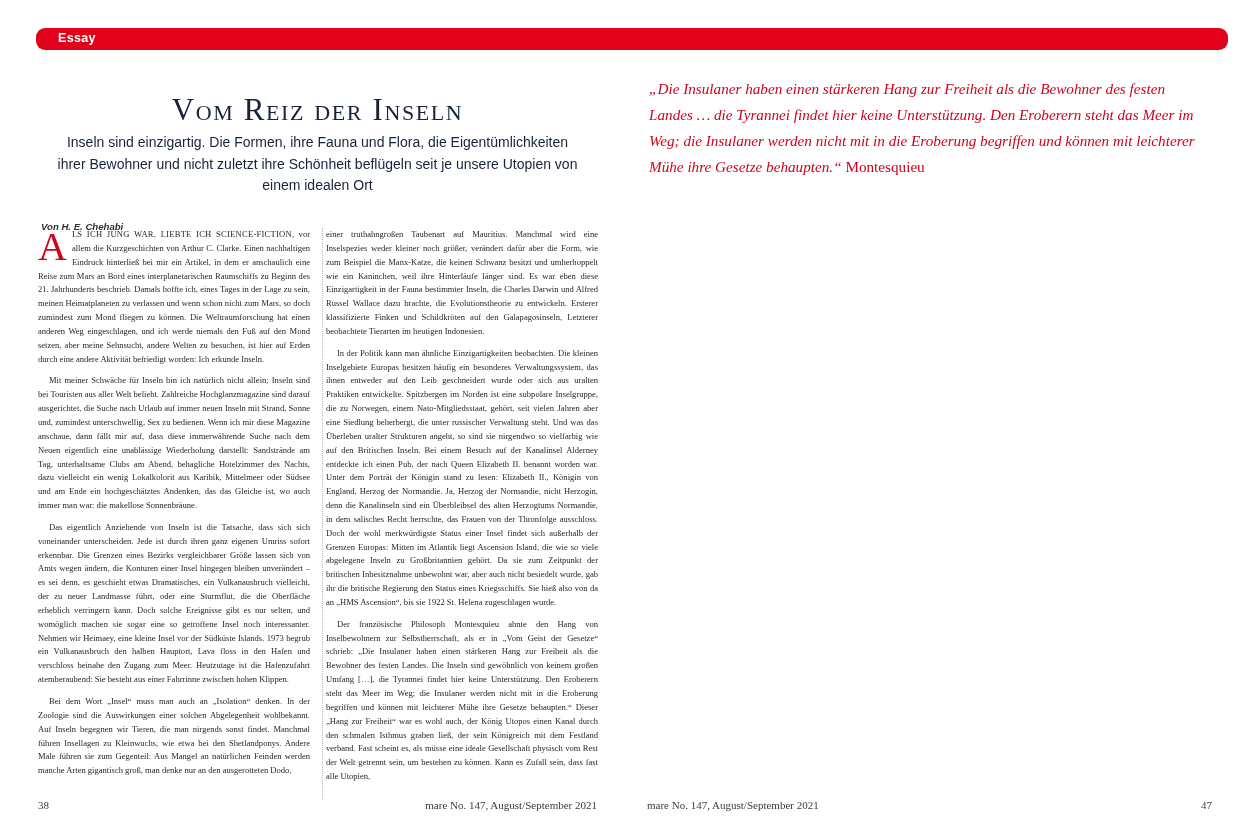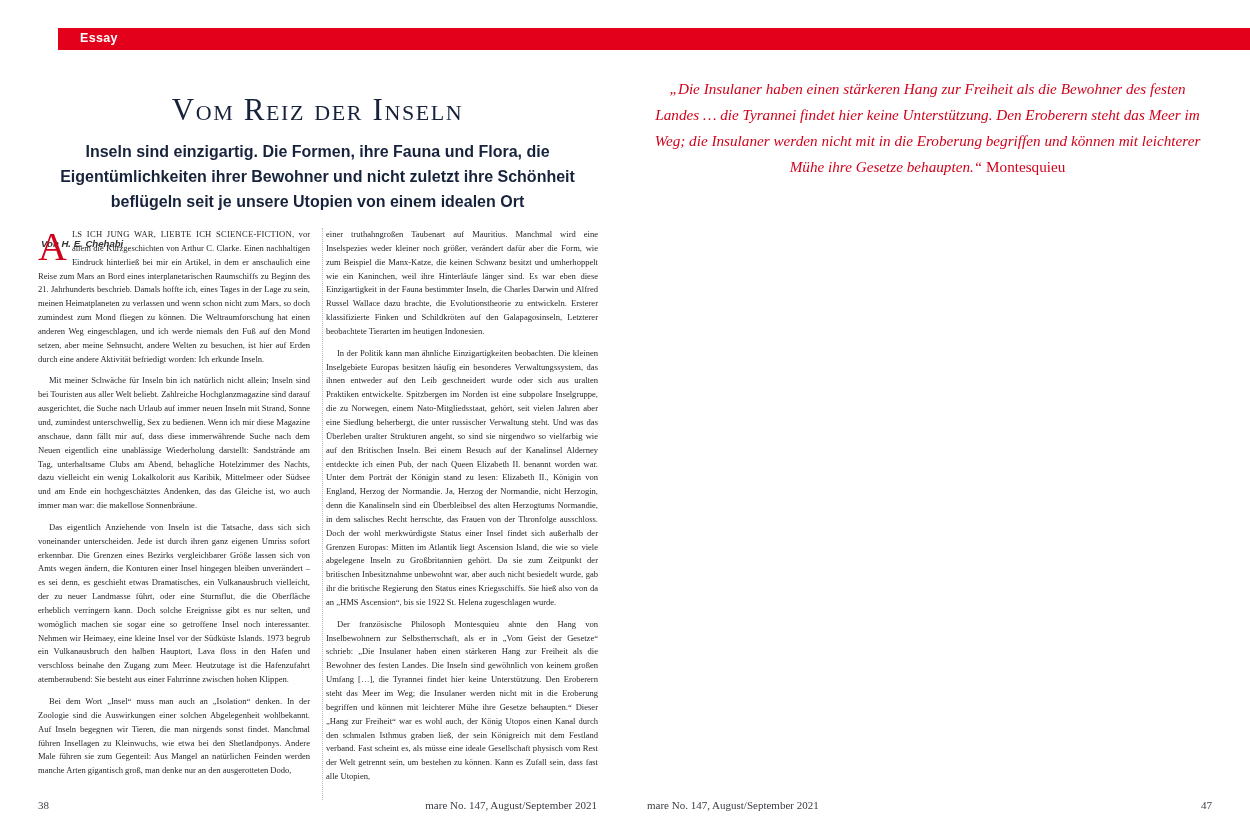--- a/index.html
+++ b/index.html
@@ -13,54 +13,55 @@
   }
   .spread{position:relative;width:1250px;height:833px;display:flex;}
 
   
   .page{position:relative;width:625px;height:833px;box-sizing:border-box;}
   .page-left{padding:0 28px 0 38px;}
   .page-right{padding:0 38px 0 22px;}
 
   
   .essay-bar{
-    position:absolute;left:58px;top:28px;width:1192px;height:22px;
+    position:absolute;left:36px;top:28px;width:1192px;height:22px;
     background:#e2001a;
+    border-radius:9px;
   }
   .essay-bar .label{
     position:absolute;left:22px;top:3px;
     font-family:"Liberation Sans", sans-serif;
     font-weight:bold;font-size:12.5px;letter-spacing:.3px;color:#ffffff;
   }
 
   
   .headline{
     text-align:center;
     font-family:"Liberation Serif", serif;
     font-size:31px;letter-spacing:1.6px;color:#17223b;
     margin:0;padding-top:92px;
     font-variant:small-caps;
     font-weight:normal;
   }
   .standfirst{
     text-align:center;
     font-family:"Liberation Sans", sans-serif;
-    font-weight:bold;font-size:16px;line-height:1.55;
+    font-weight:normal;font-size:14px;line-height:1.55;
     color:#17223b;
-    margin:12px 18px 0 18px;
+    margin:4px 18px 0 18px;
   }
   .byline{
     font-family:"Liberation Sans", sans-serif;
     font-style:italic;font-weight:bold;font-size:9.6px;
     color:#333;margin:24px 0 12px 3px;
   }
 
   
   .pullquote{
-    text-align:center;
+    text-align:left;
     font-family:"Liberation Serif", serif;
     font-style:italic;
     font-size:15.2px;line-height:1.72;
     color:#d0021b;
     padding-top:76px;
     margin:0 6px 0 2px;
   }
   .pullquote .attrib{font-style:normal;}
 
   

